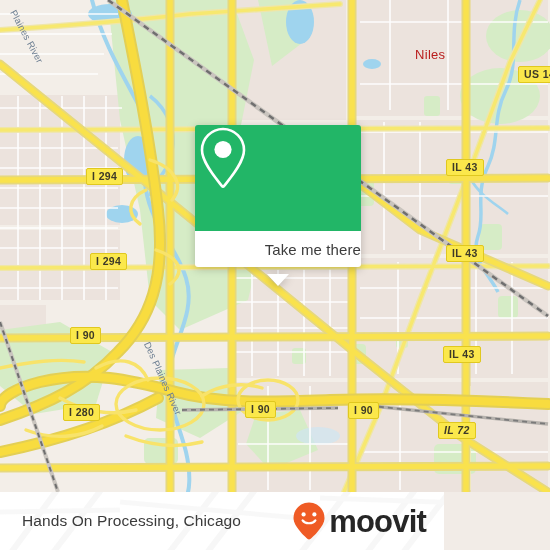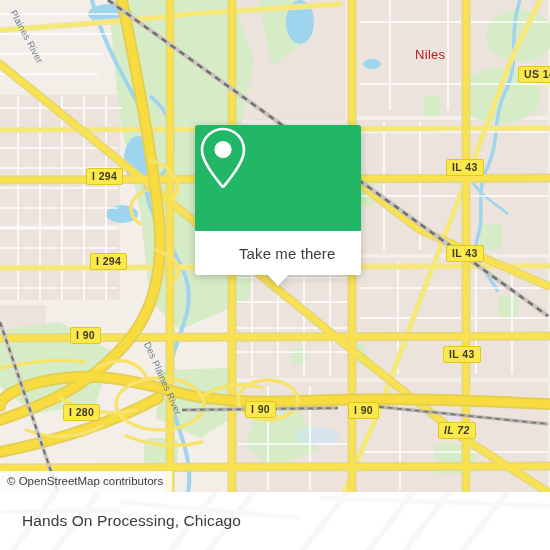--- a/index.html
+++ b/index.html
@@ -58,40 +58,40 @@
     filter:drop-shadow(0 2px 4px rgba(0,0,0,.22));
   }
   #popup-top{
     background:#22b667;
     height:106px;
     border-radius:3px 3px 0 0;
     display:flex;align-items:center;justify-content:center;
   }
   #popup-bottom{
     background:#ffffff;
-    height:44px;
+    height:36px;
     border-radius:0 0 3px 3px;
-    display:flex;align-items:center;justify-content:flex-start;
+    display:flex;align-items:center;justify-content:flex-end;
     position:relative;
     padding-left:44px;
   }
   #popup-label{
     color:#3c3c3c;font-size:15px;letter-spacing:.1px;
   }
   #popup-tail{
     position:absolute;left:50%;margin-left:-11px;top:43px;
     width:0;height:0;
     border-left:11px solid transparent;
     border-right:11px solid transparent;
     border-top:12px solid #ffffff;
   }
 
   
   #footer{
-    position:absolute;left:0;bottom:0;width:550px;height:58px;
+    position:absolute;left:0;bottom:0;width:444px;height:58px;
     background:#ffffff;
     overflow:hidden;
   }
   #footer-streaks{position:absolute;left:0;top:0;width:550px;height:58px;opacity:.55;}
   #footer-title{
     position:absolute;left:22px;top:50%;transform:translateY(-50%);
     font-size:15.5px;color:#3b3b3b;letter-spacing:.1px;white-space:nowrap;
   }
   #brand{
     position:absolute;right:18px;top:50%;transform:translateY(-50%);
@@ -338,21 +338,20 @@
                    C49 13.4 39.6 4 28 4 Z" fill="none" stroke="#ffffff" stroke-width="2.6"></path>
           <circle cx="28" cy="24.5" r="8.6" fill="#ffffff"></circle>
         </svg>
       </div>
       <div id="popup-bottom">
         <span id="popup-label">Take me there</span>
         <div id="popup-tail"></div>
       </div>
     </div>
 
-    <div id="attrib">© OpenStreetMap contributors</div>
   </div>
 
   <div id="footer">
     <svg id="footer-streaks" viewBox="0 0 550 58" preserveAspectRatio="none">
       <g stroke="#f1f1f1" stroke-width="6" fill="none">
         <path d="M10 62 L60 -6"></path>
         <path d="M52 62 L104 -6"></path>
         <path d="M168 62 L220 -6"></path>
         <path d="M206 62 L258 -6"></path>
         <path d="M300 62 L352 -6"></path>
@@ -362,15 +361,26 @@
       </g>
       <g stroke="#f4f4f4" stroke-width="5" fill="none">
         <path d="M0 20 L120 18"></path>
         <path d="M120 10 L300 26"></path>
         <path d="M320 6 L550 14"></path>
       </g>
     </svg>
 
     <div id="footer-title">Hands On Processing, Chicago</div>
 
+    <div id="brand">
+      <svg width="34" height="40" viewBox="0 0 34 40">
+        <path d="M17 1.5 C8.4 1.5 1.5 8.4 1.5 17 C1.5 25.2 12.6 35.4 15.7 38.1
+                 C16.45 38.75 17.55 38.75 18.3 38.1 C21.4 35.4 32.5 25.2 32.5 17
+                 C32.5 8.4 25.6 1.5 17 1.5 Z" fill="#ef5b25"></path>
+        <circle cx="11.6" cy="13.4" r="2.1" fill="#ffffff"></circle>
+        <circle cx="22.4" cy="13.4" r="2.1" fill="#ffffff"></circle>
+        <path d="M10.6 19.4 C13 23.2 21 23.2 23.4 19.4" stroke="#ffffff" stroke-width="2.2" fill="none" stroke-linecap="round"></path>
+      </svg>
+      <span id="brand-word">moovit</span>
+    </div>
   </div>
 
 </div>
 
 </body></html>

